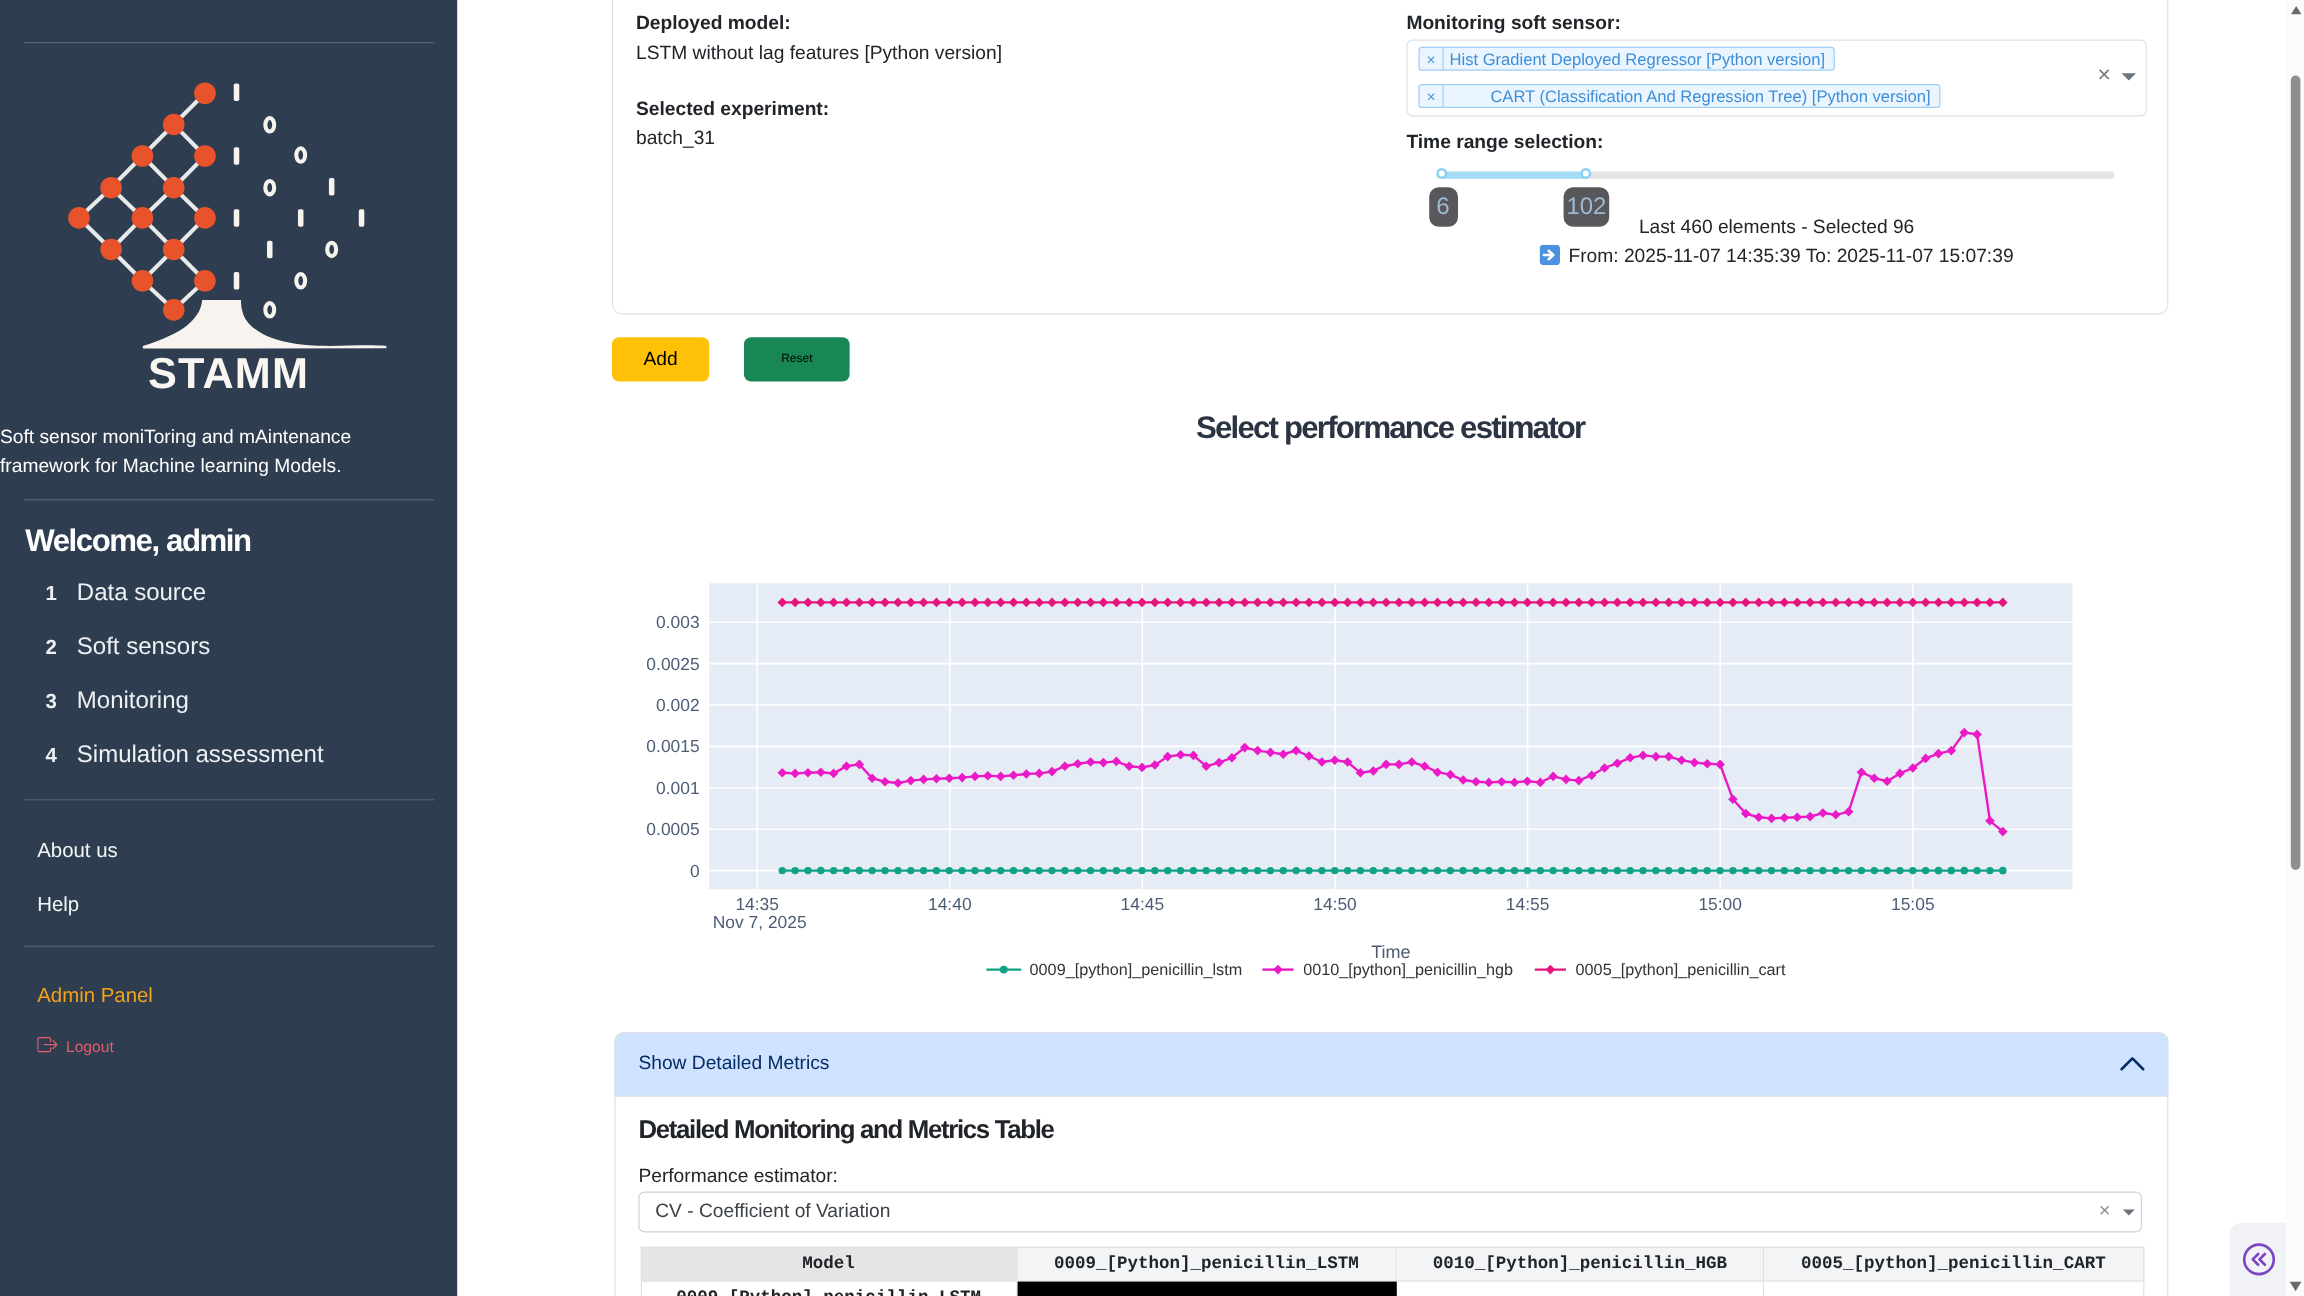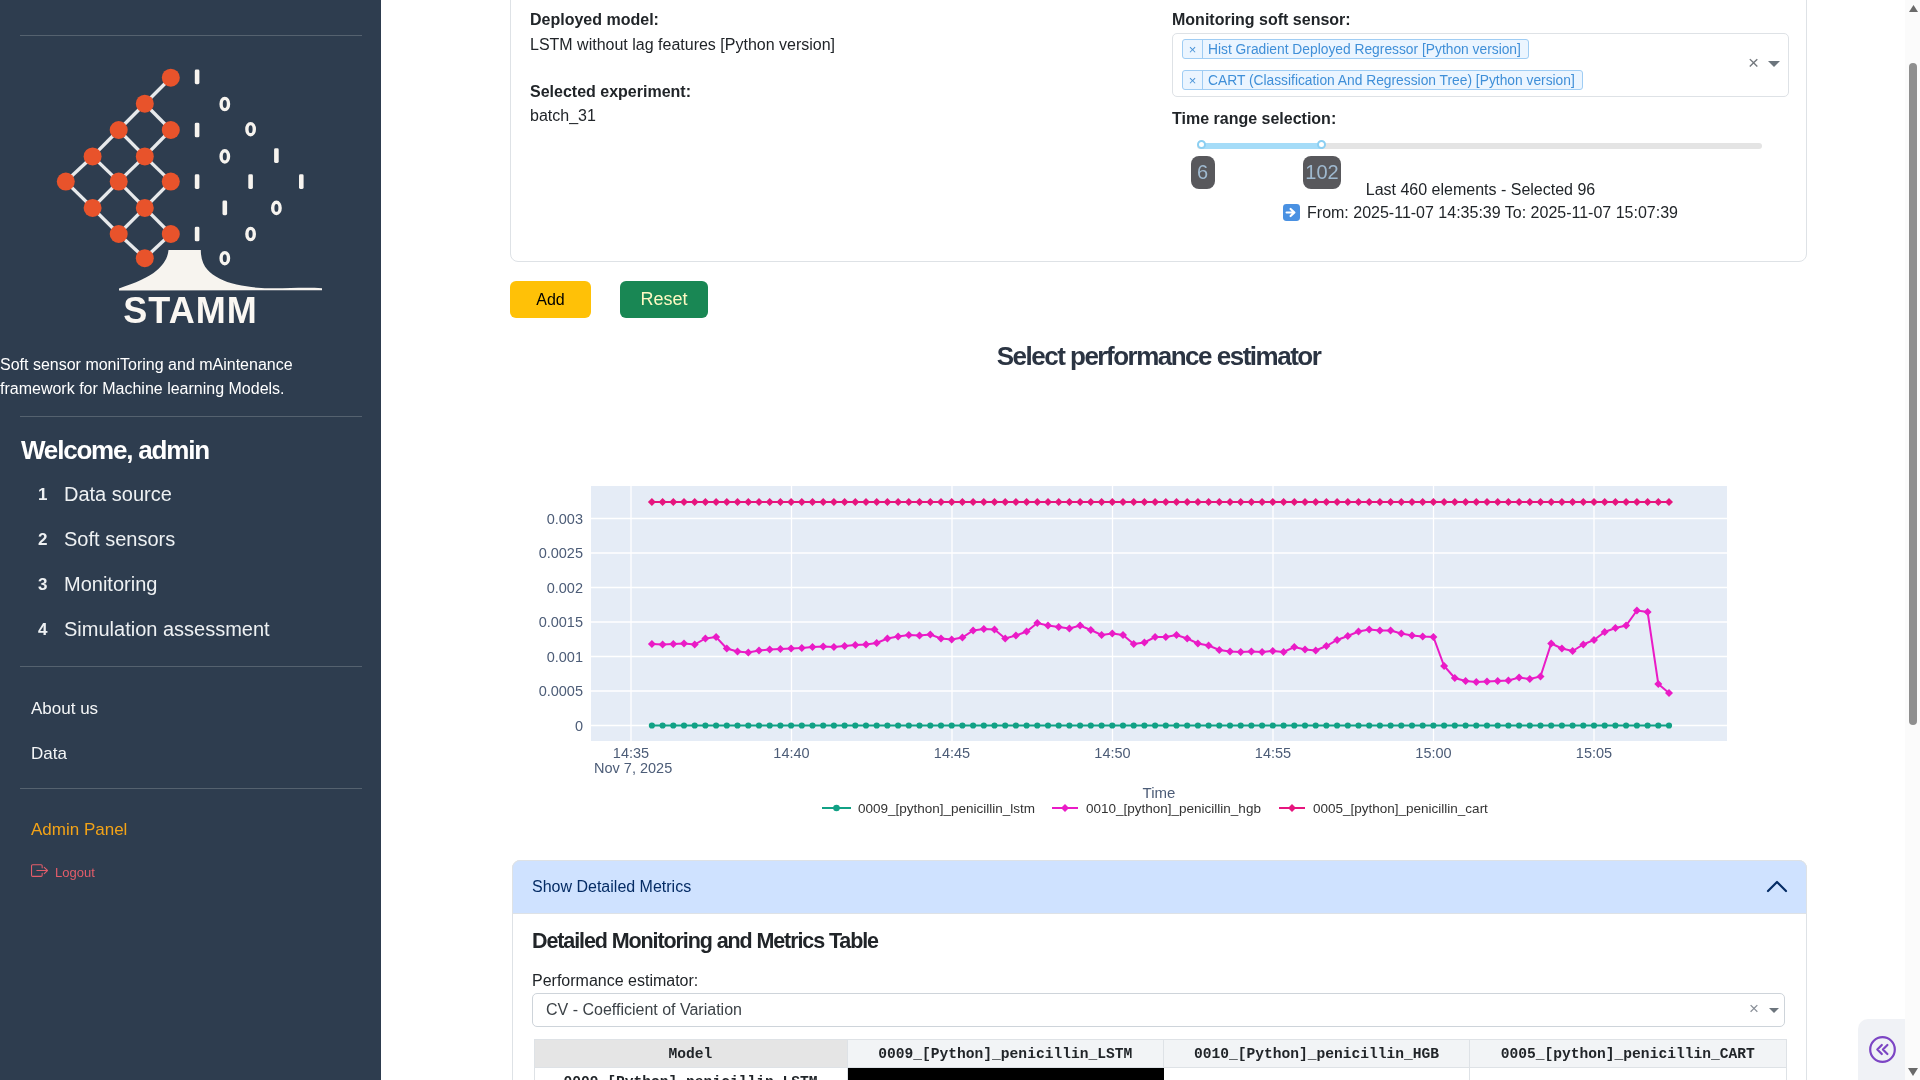--- a/index.html
+++ b/index.html
@@ -80,21 +80,21 @@
         <span style="position:absolute;left:38px;top:2px;font-weight:bold;font-size:17px;">3</span>
         <span style="position:absolute;left:64px;top:0;">Monitoring</span>
       </div>
     <div style="position:relative;height:45px;">
         <span style="position:absolute;left:38px;top:2px;font-weight:bold;font-size:17px;">4</span>
         <span style="position:absolute;left:64px;top:0;">Simulation assessment</span>
       </div>
   </div>
   <div class="abs" style="left:20px;top:666px;width:342px;border-top:1px solid #55626f;"></div>
   <div class="abs" style="left:31px;top:699px;color:#f4f6f7;font-size:17px;">About us</div>
-  <div class="abs" style="left:31px;top:744px;color:#f4f6f7;font-size:17px;">Data</div>
+  <div class="abs" style="left:31px;top:744px;color:#f4f6f7;font-size:17px;">Help</div>
   <div class="abs" style="left:20px;top:788px;width:342px;border-top:1px solid #55626f;"></div>
   <div class="abs" style="left:31px;top:820px;color:#f3a317;font-size:17px;">Admin Panel</div>
   <div class="abs" style="left:31px;top:862px;color:#e35d6a;font-size:13px;">
     <svg width="17" height="17" viewBox="0 0 16 16" style="vertical-align:-2px;margin-right:7px;" fill="#e35d6a">
         <path d="M10 12.5a.5.5 0 0 1-.5.5h-8a.5.5 0 0 1-.5-.5v-9a.5.5 0 0 1 .5-.5h8a.5.5 0 0 1 .5.5v2a.5.5 0 0 0 1 0v-2A1.5 1.5 0 0 0 9.5 2h-8A1.5 1.5 0 0 0 0 3.5v9A1.5 1.5 0 0 0 1.5 14h8a1.5 1.5 0 0 0 1.5-1.5v-2a.5.5 0 0 0-1 0v2z"></path>
         <path d="M15.854 8.354a.5.5 0 0 0 0-.708l-3-3a.5.5 0 0 0-.708.708L14.293 7.5H5.5a.5.5 0 0 0 0 1h8.793l-2.147 2.146a.5.5 0 0 0 .708.708l3-3z"></path>
       </svg>Logout</div>
 </div>
 
 <div class="abs" style="left:510px;top:-20px;width:1297px;height:282px;background:#fff;border:1px solid #dee2e6;border-radius:8px;"></div>
@@ -103,21 +103,21 @@
 <div class="abs b" style="left:530px;top:83px;font-size:16px;">Selected experiment:</div>
 <div class="abs" style="left:530px;top:107px;font-size:16px;">batch_31</div>
 
 <div class="abs b" style="left:1172px;top:11px;font-size:16px;">Monitoring soft sensor:</div>
 <div class="abs" style="left:1172px;top:33px;width:617px;height:64px;border:1px solid #dee2e6;border-radius:5px;background:#fff;"></div>
 
 <div class="abs" style="left:1182px;top:38.5px;height:20px;border:1px solid #9fcdf4;background:#ebf5ff;border-radius:3px;font-size:13.8px;color:#3f8fd8;line-height:19px;">
   <span style="display:inline-block;width:20px;text-align:center;border-right:1px solid #9fcdf4;color:#4a94d8;font-size:13px;">×</span><span style="padding:0 7px 0 5px;">Hist Gradient Deployed Regressor [Python version]</span>
 </div>
 <div class="abs" style="left:1182px;top:70px;height:20px;border:1px solid #9fcdf4;background:#ebf5ff;border-radius:3px;font-size:13.8px;color:#3f8fd8;line-height:19px;">
-  <span style="display:inline-block;width:20px;text-align:center;border-right:1px solid #9fcdf4;color:#4a94d8;font-size:13px;">×</span><span style="padding:0 7px 0 5px;">CART (Classification And Regression Tree) [Python version]</span>
+  <span style="display:inline-block;width:20px;text-align:center;border-right:1px solid #9fcdf4;color:#4a94d8;font-size:13px;">×</span><span style="padding:0 7px 0 5px;margin-left:34px;">CART (Classification And Regression Tree) [Python version]</span>
 </div>
 <div class="abs" style="left:1748px;top:52px;font-size:19px;color:#74797e;">×</div>
 <svg class="abs" style="left:1767px;top:60px;" width="14" height="8" viewBox="0 0 14 8">
     <path d="M1 1 L7 7 L13 1 Z" fill="#6c757d"></path>
   </svg>
 
 <div class="abs b" style="left:1172px;top:110px;font-size:16px;">Time range selection:</div>
 
 <div class="abs" style="left:1197px;top:143.4px;width:565px;height:5.2px;border-radius:3px;background:#e4e4e4;"></div>
 <div class="abs" style="left:1203px;top:143.4px;width:120px;height:5.2px;background:#a5dcf8;"></div>
@@ -126,21 +126,21 @@
 <div class="abs" style="left:1190.5px;top:155.5px;width:24px;height:33px;background:#58585c;border-radius:8px;color:#9fb9cf;font-size:20px;text-align:center;line-height:32px;">6</div>
 <div class="abs" style="left:1303px;top:155.5px;width:38px;height:33px;background:#58585c;border-radius:8px;color:#9fb9cf;font-size:20px;text-align:center;line-height:32px;">102</div>
 <div class="abs" style="left:1172px;top:181px;width:617px;text-align:center;font-size:16px;">Last 460 elements - Selected 96</div>
 <div class="abs" style="left:1172px;top:204px;width:617px;text-align:center;font-size:16px;">
   <svg width="17" height="17" viewBox="0 0 17 17" style="vertical-align:-3px;margin-right:7px;">
       <rect x="0" y="0" width="17" height="17" rx="3.4" fill="#4a91e2"></rect>
       <path d="M3.6 8.5 H10 M7.6 5 L11.4 8.5 L7.6 12" stroke="#fff" stroke-width="2.2" fill="none" stroke-linecap="round" stroke-linejoin="round"></path>
     </svg>From: 2025-11-07 14:35:39 To: 2025-11-07 15:07:39</div>
 
 <div class="abs" style="left:510px;top:281px;width:81px;height:37px;background:#ffc107;border-radius:6px;text-align:center;line-height:37px;font-size:16px;color:#000;">Add</div>
-<div class="abs" style="left:620px;top:281px;width:88px;height:37px;background:#198754;border-radius:6px;text-align:center;line-height:37px;font-size:18px;color:#fef9c3;">Reset</div>
+<div class="abs" style="left:620px;top:281px;width:88px;height:37px;background:#198754;border-radius:6px;text-align:center;line-height:37px;font-size:10px;color:#000000;">Reset</div>
 
 <div class="abs b" style="left:510px;top:341px;width:1297px;text-align:center;font-size:26px;letter-spacing:-1.5px;color:#2b3442;">Select performance estimator</div>
 <svg width="1300" height="360" viewBox="0 0 1300 360" style="position:absolute;left:520px;top:480px;">
 <rect x="71" y="6" width="1136" height="255" fill="#e5ecf6"></rect>
 <line x1="71" y1="38.5" x2="1207" y2="38.5" stroke="#fff" stroke-width="1.3"></line>
 <line x1="71" y1="73" x2="1207" y2="73" stroke="#fff" stroke-width="1.3"></line>
 <line x1="71" y1="107.5" x2="1207" y2="107.5" stroke="#fff" stroke-width="1.3"></line>
 <line x1="71" y1="142" x2="1207" y2="142" stroke="#fff" stroke-width="1.3"></line>
 <line x1="71" y1="176.5" x2="1207" y2="176.5" stroke="#fff" stroke-width="1.3"></line>
 <line x1="71" y1="211" x2="1207" y2="211" stroke="#fff" stroke-width="1.3"></line>

